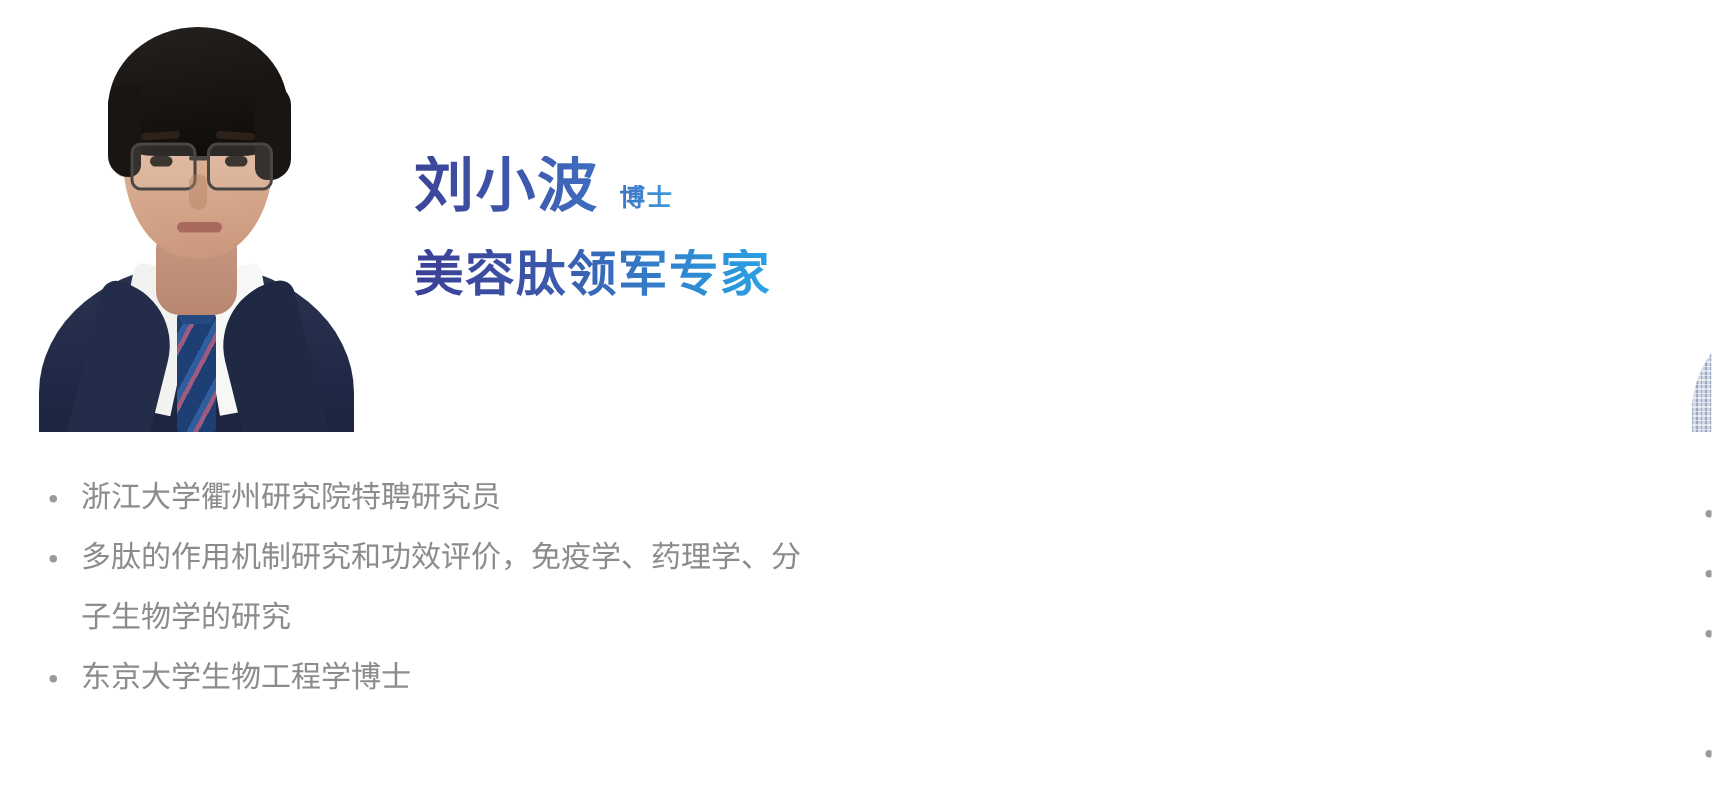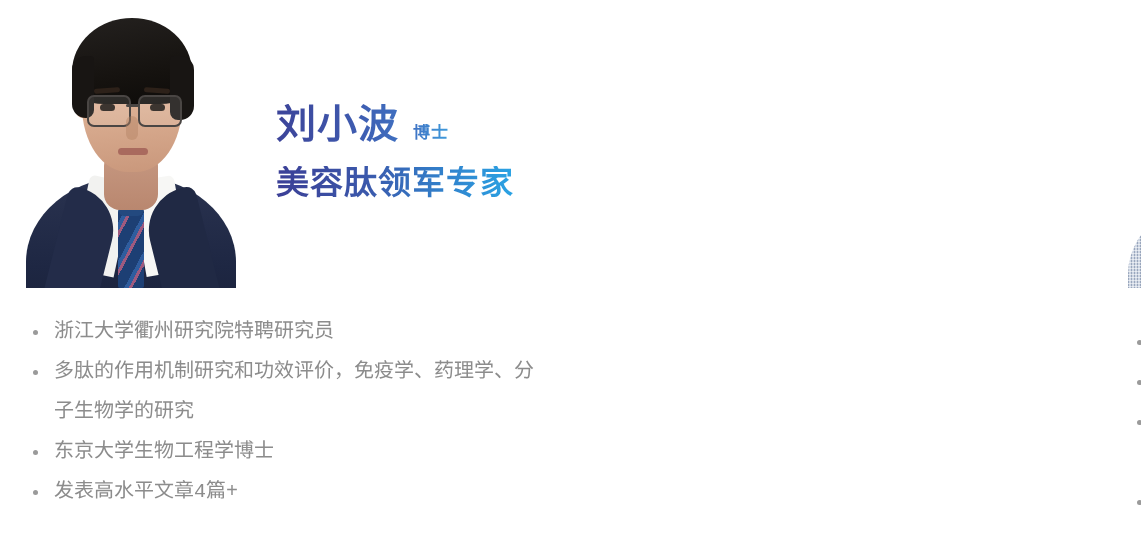--- a/index.html
+++ b/index.html
@@ -207,21 +207,20 @@
     color: #8c8c8c;
     font-size: 20px;
     line-height: 40px;
   }
   .bullets-1 { left: 28px; top: 312px; width: 510px; }
   .bullets-2 { left: 580px; top: 322px; width: 530px; }
 
   .bullets li {
     position: relative;
     padding-left: 26px;
-    font-family: Liberation Mono, monospace;
   }
   .bullets li::before {
     content: "";
     position: absolute;
     left: 5px;
     top: 18px;
     width: 5px;
     height: 5px;
     border-radius: 50%;
     background: #9a9a9a;
@@ -265,21 +264,20 @@
         <span class="name">刘小波</span>
         <span class="degree">博士</span>
       </div>
       <div class="title">美容肽领军专家</div>
     </div>
 
     <ul class="bullets bullets-1">
       <li>浙江大学衢州研究院特聘研究员</li>
       <li>多肽的作用机制研究和功效评价，免疫学、药理学、分子生物学的研究</li>
       <li>东京大学生物工程学博士</li>
-      <li>发表高水平文章4篇+</li>
     </ul>
   </div>
 
   <div class="expert expert-2">
 
     <div class="portrait portrait-2">
       <div class="ph p2-shoulders"></div>
 
     </div>
 

